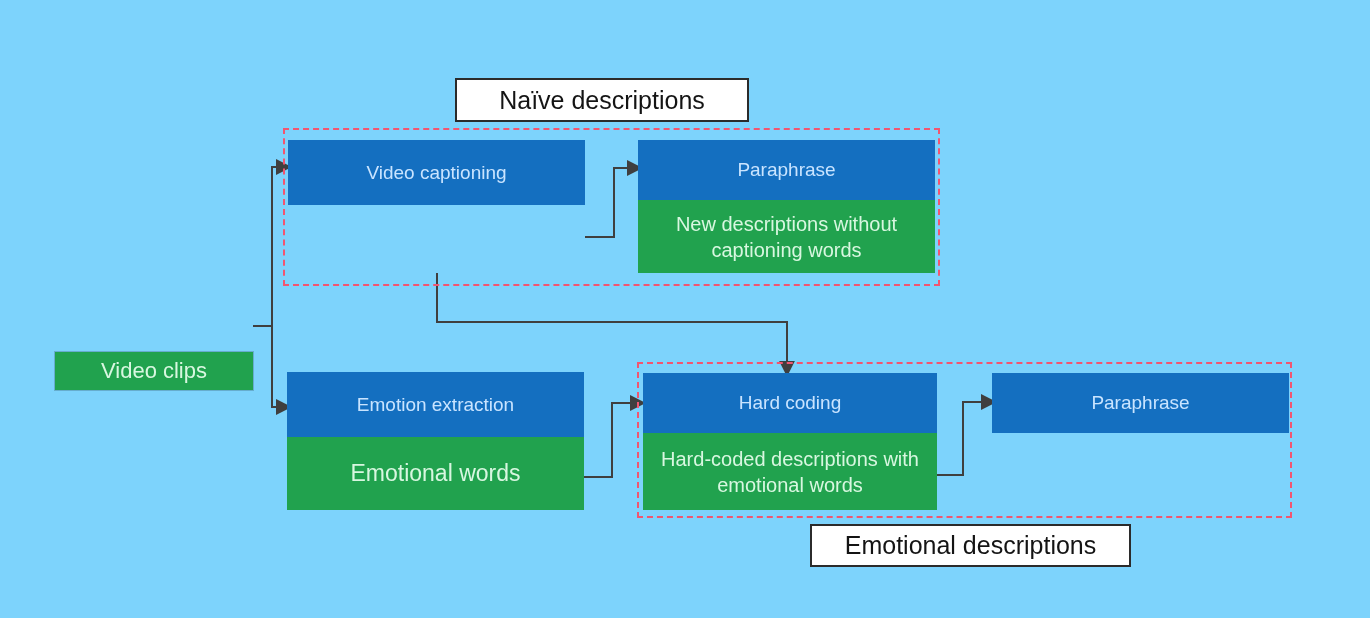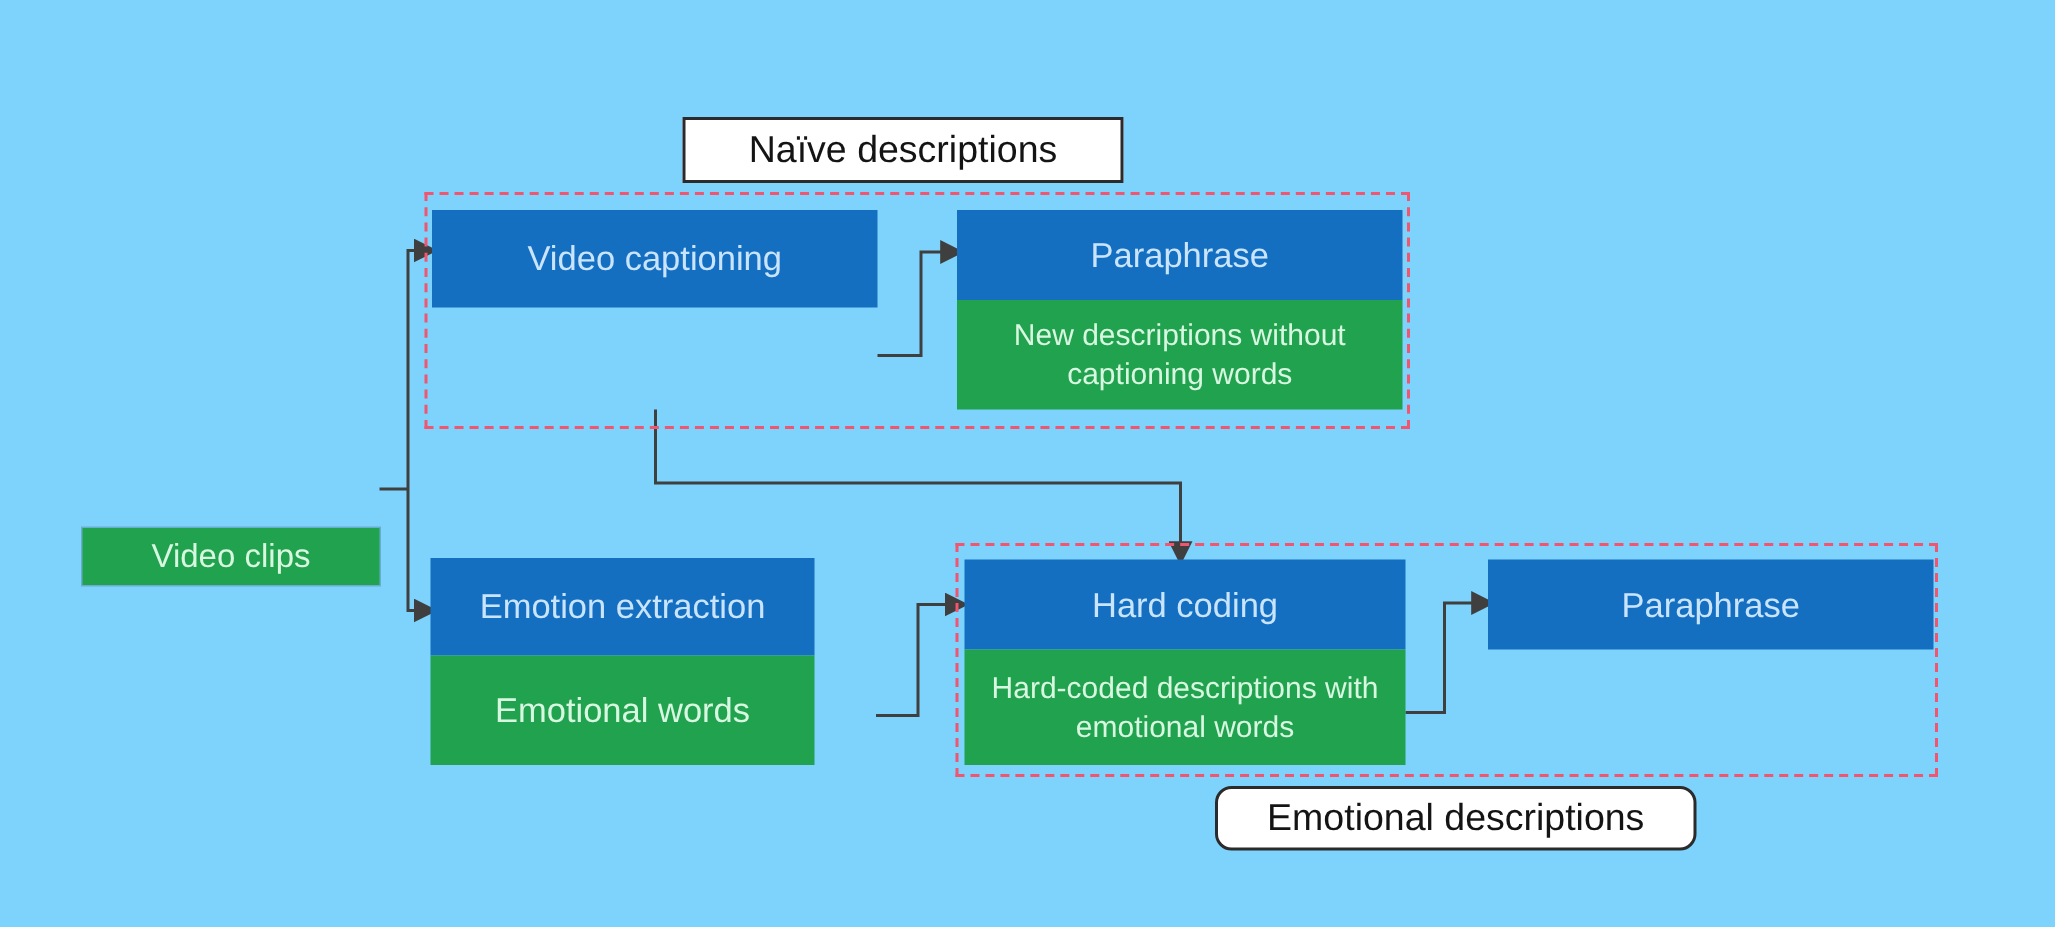--- a/index.html
+++ b/index.html
@@ -14,53 +14,53 @@
   .labelbox {
     position:absolute;
     background:#ffffff;
     border:2px solid var(--label-border,#2b2b2b);
     display:flex; align-items:center; justify-content:center;
     font-size:25px; color:#141414;
     box-sizing:border-box;
     white-space:nowrap;
   }
   #naive-label { left:455px; top:78px; width:294px; height:44px; }
-  #emotional-label { left:810px; top:524px; width:321px; height:43px;border-radius:11px; }
+  #emotional-label { left:810px; top:524px; width:321px; height:43px; }
 
   
   .dashed-group {
     position:absolute;
     border:2px dashed var(--dashed-border,#f25570);
     box-sizing:border-box;
   }
   #group-naive { left:283px; top:128px; width:657px; height:158px; }
   #group-emotional { left:637px; top:362px; width:655px; height:156px; }
 
   
   .node { position:absolute; display:flex; flex-direction:column; box-sizing:border-box; }
   .node-title {
     background:var(--blue,#146fc0);
     color:var(--blue-text,#c9e4ff);
     display:flex; align-items:center; justify-content:center;
-    font-size:23px; flex:0 0 auto;
+    font-size:19px; flex:0 0 auto;
   }
   .node-output {
     background:var(--green,#21a24e);
     color:var(--green-text,#d8f7e0);
     display:flex; align-items:center; justify-content:center;
     font-size:23px; flex:1 1 auto;
     text-align:center; padding:0 10px;
   }
   .node-output.small { font-size:20px; line-height:1.3; }
 
   #node-video-captioning   { left:288px; top:140px; width:297px; height:133px; }
   #node-video-captioning .node-title { height:65px; }
   #node-paraphrase-naive   { left:638px; top:140px; width:297px; height:133px; }
   #node-paraphrase-naive .node-title { height:60px; }
-  #node-emotion-extraction { left:287px; top:372px; width:256px; height:138px; }
+  #node-emotion-extraction { left:287px; top:372px; width:297px; height:138px; }
   #node-emotion-extraction .node-title { height:65px; }
   #node-hard-coding        { left:643px; top:373px; width:294px; height:137px; }
   #node-hard-coding .node-title { height:60px; }
   #node-paraphrase-emotional { left:992px; top:373px; width:297px; height:137px; }
   #node-paraphrase-emotional .node-title { height:60px; }
 
   
   #video-clips {
     position:absolute; left:55px; top:316px; width:198px; height:38px;
     background:var(--green,#21a24e);

